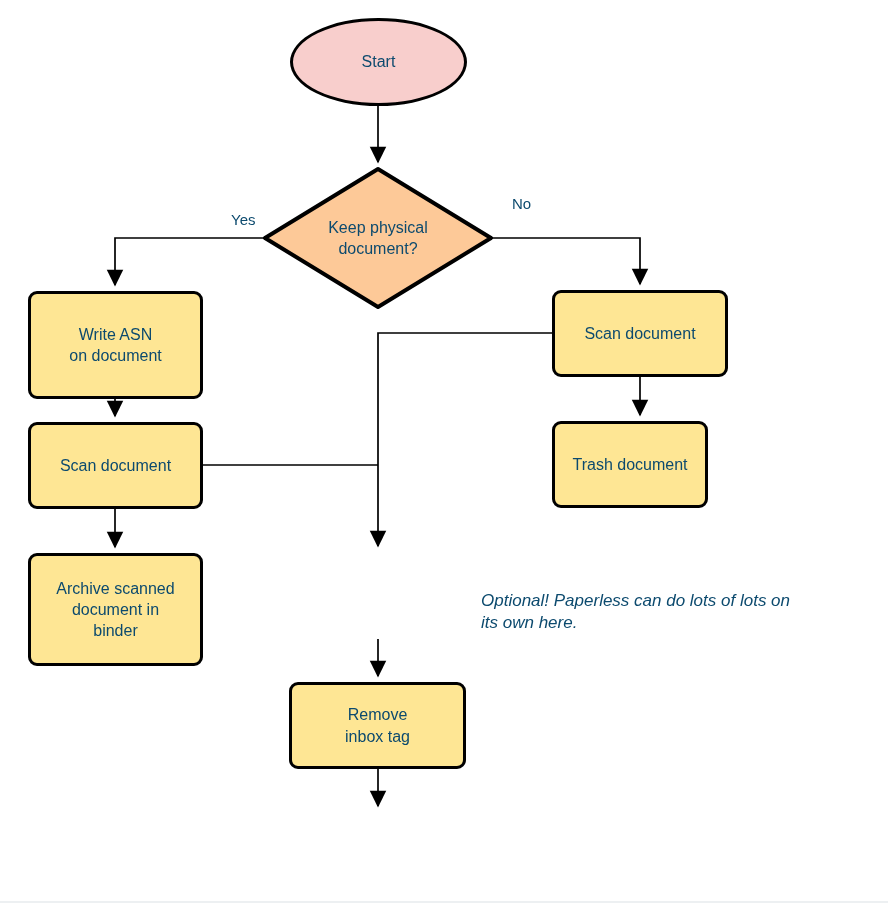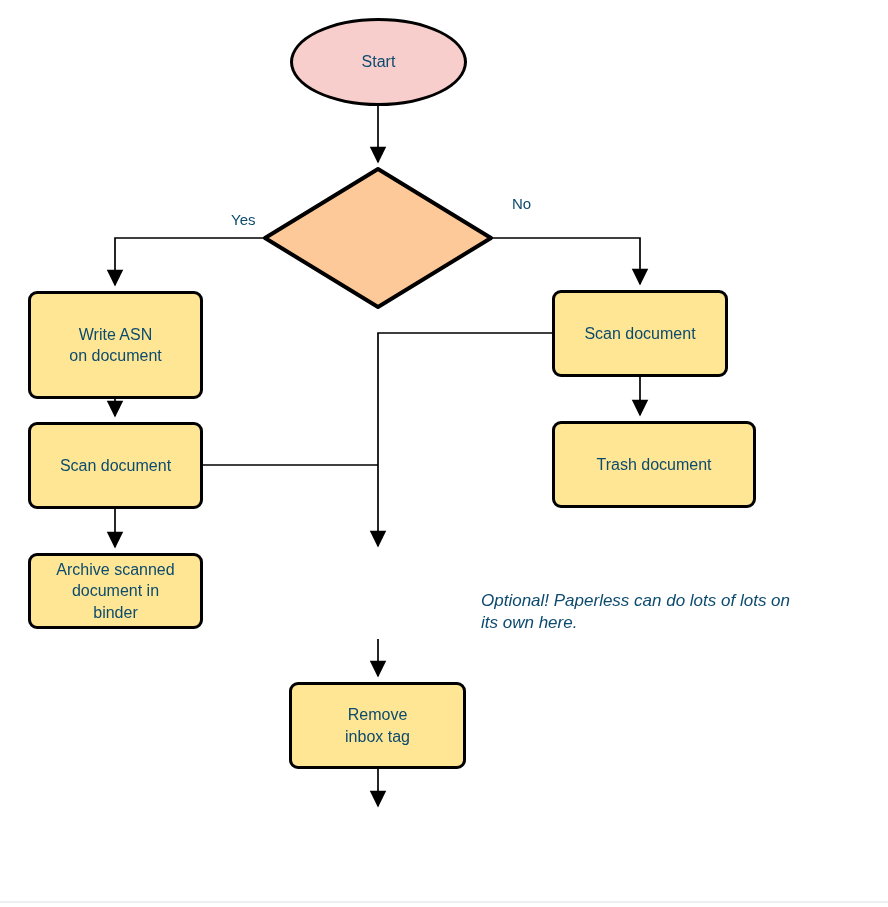--- a/index.html
+++ b/index.html
@@ -115,41 +115,45 @@
     </g>
   </svg>
 
   <div class="node terminator" style="left:290px; top:18px; width:177px; height:88px;">
     <span>Start</span>
   </div>
 
   <svg class="diamond-wrap" width="232" height="144" viewBox="0 0 232 144">
     <polygon points="116,3 229,72 116,141 3,72" fill="var(--fill-decision, #fdc998)" stroke="var(--stroke, #000)" stroke-width="4" stroke-linejoin="round"></polygon>
   </svg>
+  <div class="diamond-label">
+    <span>Keep physical
+document?</span>
+  </div>
 
   <span class="edge-label" style="left:212px; top:211px;margin-left:16px;">Yes</span>
   <span class="edge-label" style="left:509px; top:195px;">No</span>
 
   <div class="node process" style="left:28px; top:291px; width:175px; height:108px;">
     <span>Write ASN
 on document</span>
   </div>
   <div class="node process" style="left:28px; top:422px; width:175px; height:87px;">
     <span>Scan document</span>
   </div>
-  <div class="node process" style="left:28px; top:553px; width:175px; height:76px;">
+  <div class="node process" style="left:28px; top:553px; width:175px; height:113px;">
     <span>Archive scanned
 document in
 binder</span>
   </div>
 
   <div class="node process" style="left:552px; top:290px; width:176px; height:87px;">
     <span>Scan document</span>
   </div>
-  <div class="node process" style="left:552px; top:421px; width:204px; height:87px;">
+  <div class="node process" style="left:552px; top:421px; width:156px; height:87px;">
     <span>Trash document</span>
   </div>
 
   <div class="node process" style="left:289px; top:682px; width:177px; height:87px;">
     <span>Remove
 inbox tag</span>
   </div>
 
 
   <div class="note">Optional! Paperless can do lots of lots on

